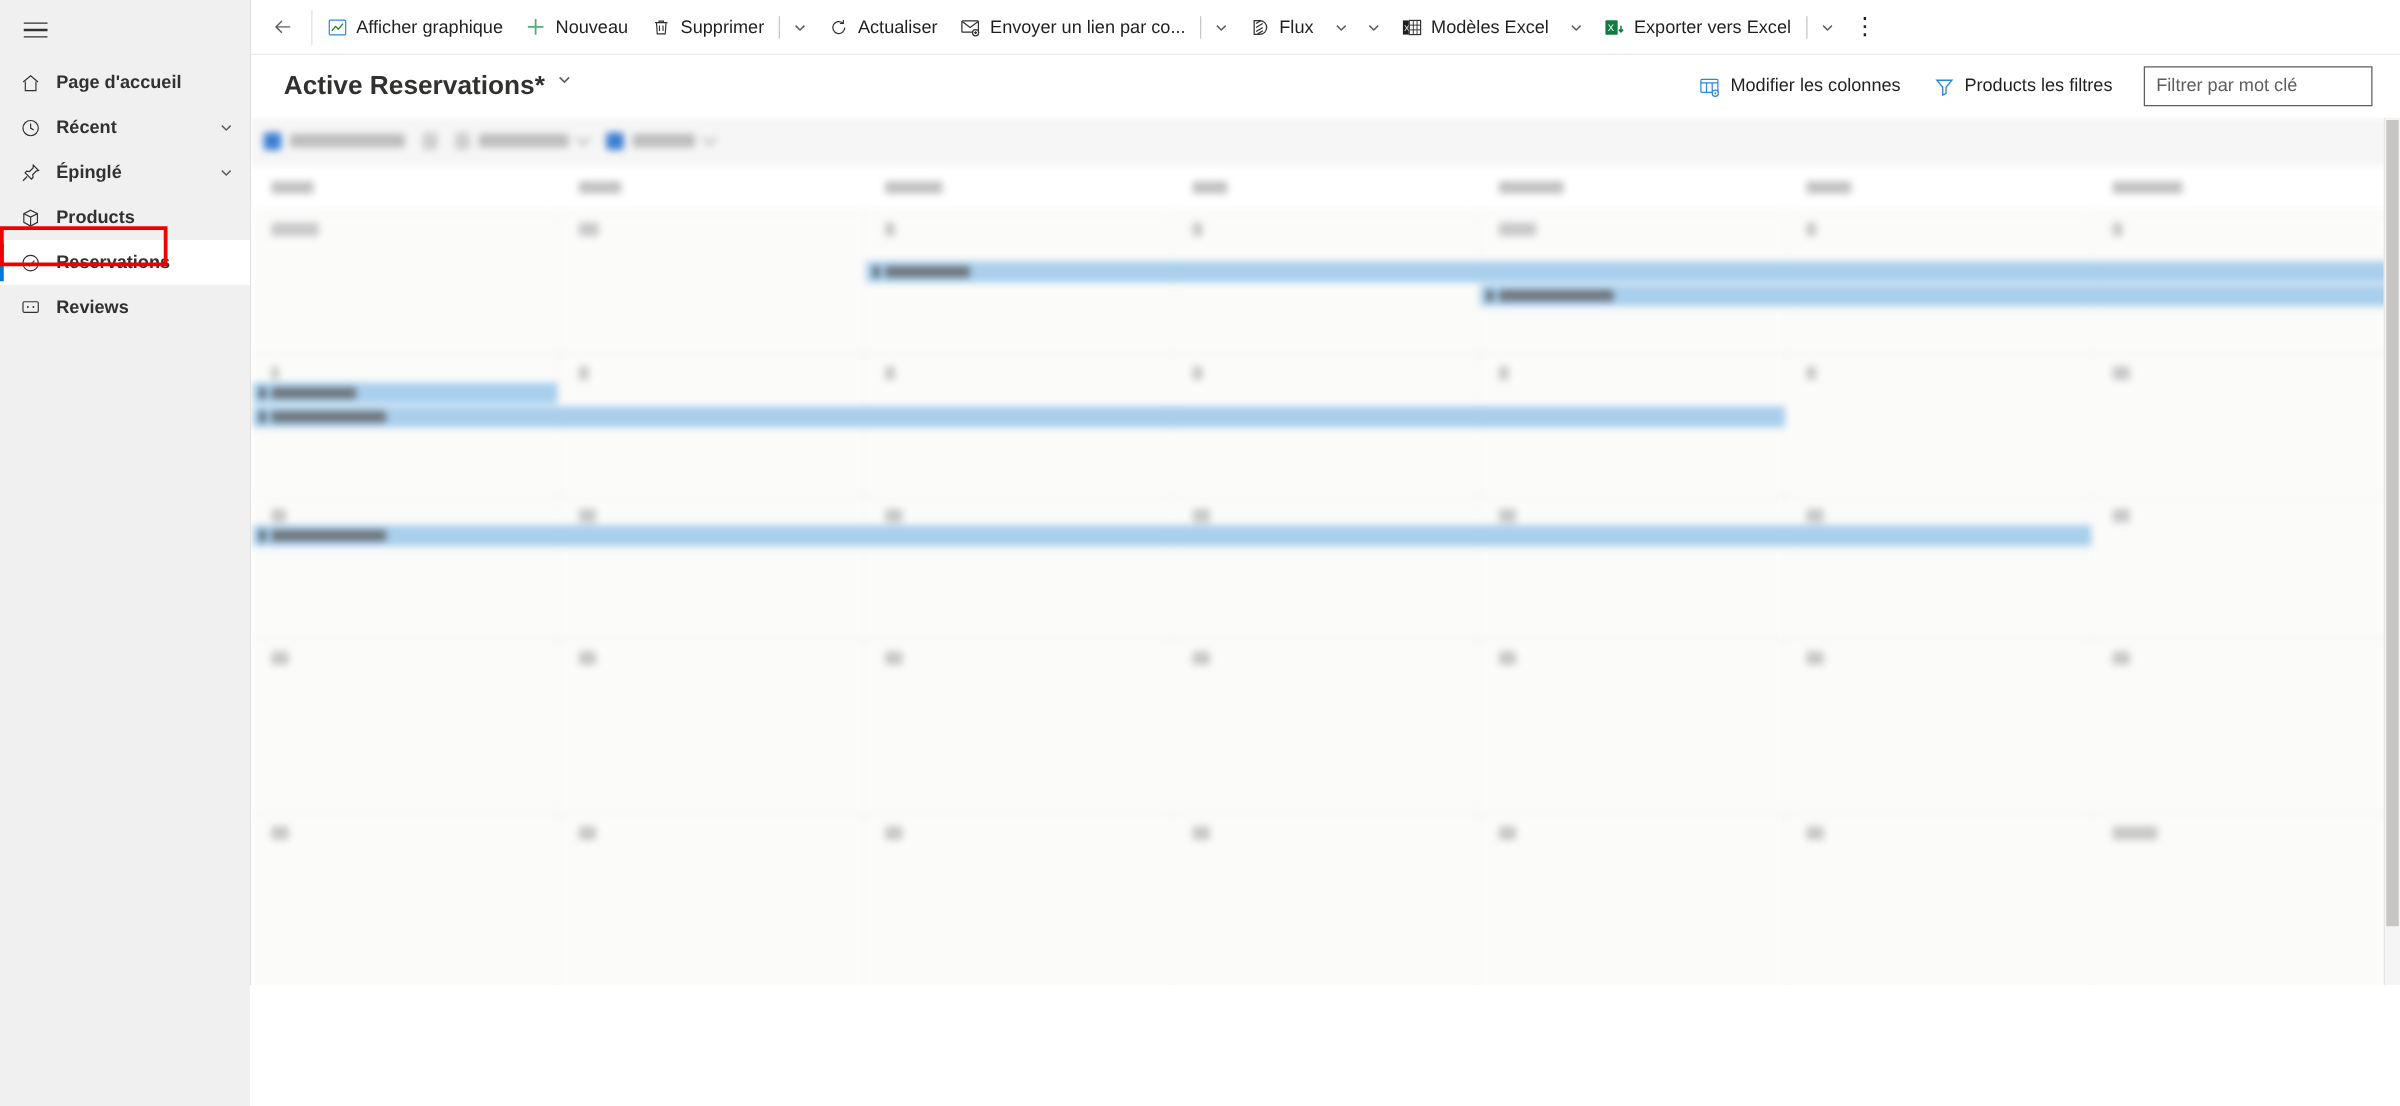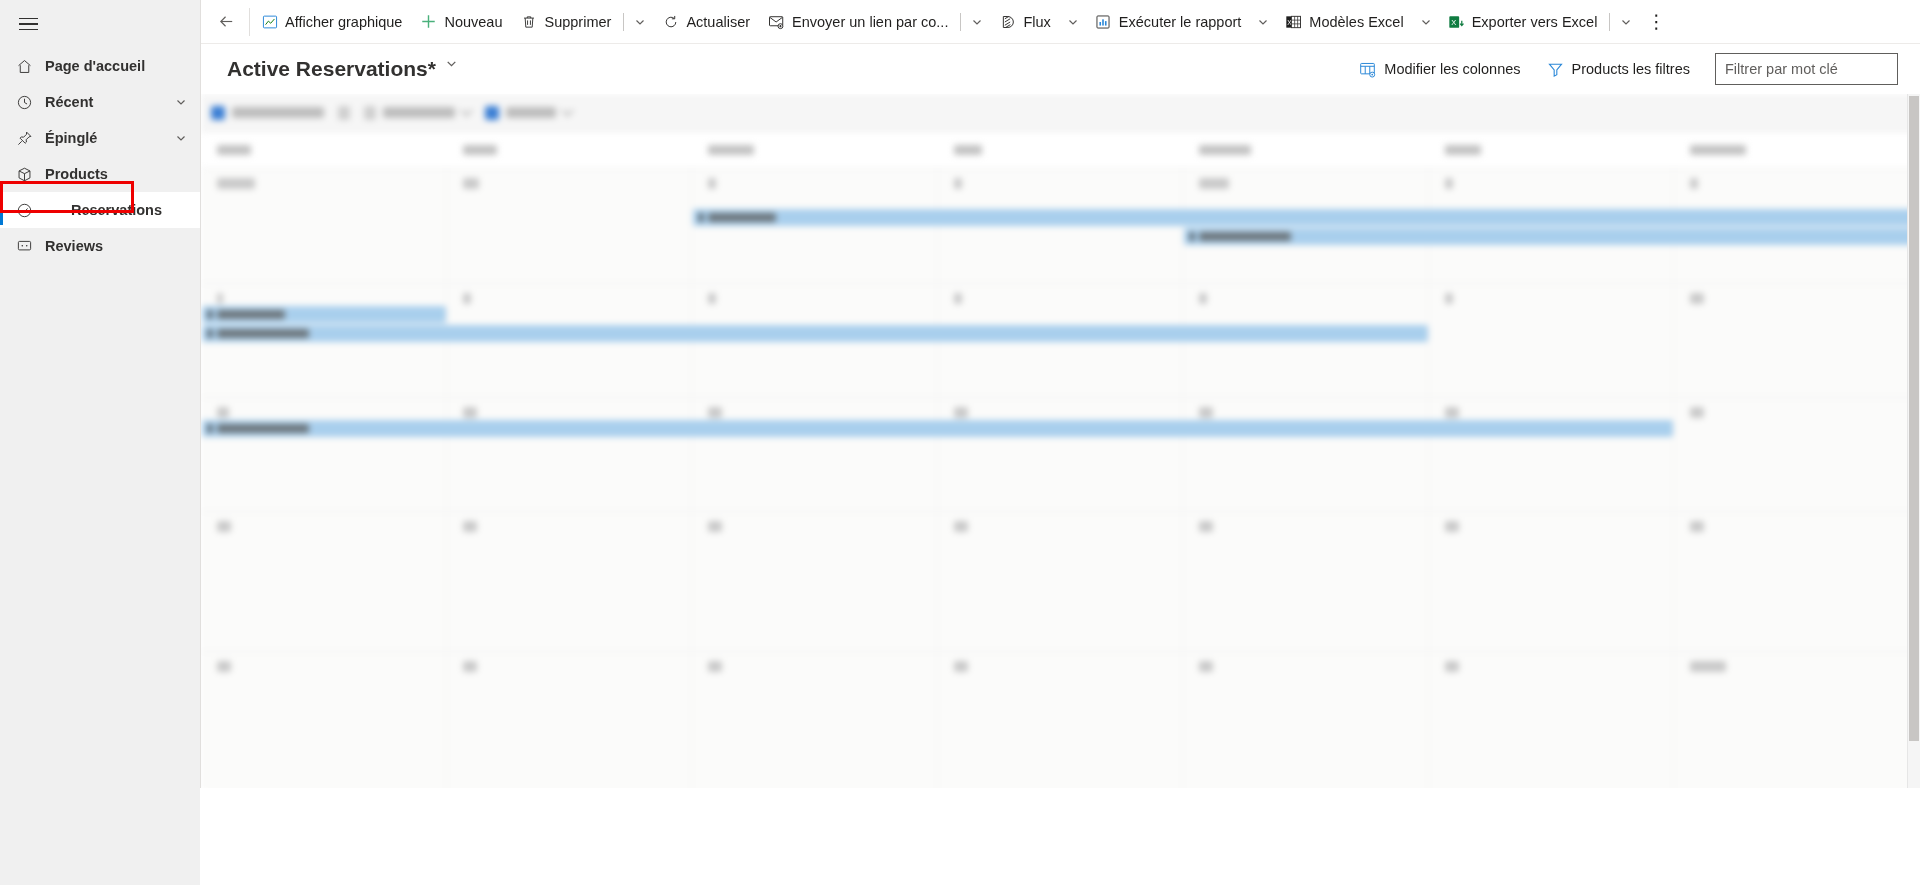--- a/index.html
+++ b/index.html
@@ -43,21 +43,20 @@
     width: 14px; height: 14px; flex: 0 0 14px;
     display: flex; align-items: center; justify-content: center;
     color: #605e5c;
   }
   .group-title {
     font-size: 14.5px; font-weight: bold; color: #323130;
     padding: 10px 14px 8px 14px;
   }
   .nav-item.selected {
     background: #ffffff;
-    text-align: center;
   }
   .nav-item.selected::before {
     content: ""; position: absolute; left: 0; top: 3px; bottom: 3px;
     width: 3px; background: #0078d4;
   }
   .redbox {
     position: absolute; left: 0px; top: 181px;
     width: 134px; height: 32px;
     border: 3px solid #ee0000; pointer-events: none; z-index: 40;
   }
@@ -340,31 +339,20 @@
           </svg>
         </span>
         <span>Flux</span>
       </div>
       <div class="cmd-caret">
         <svg width="12" height="12" viewBox="0 0 12 12" fill="none" stroke="currentColor" stroke-width="1.2">
             <path d="M2.5 4.5L6 8l3.5-3.5"></path>
           </svg>
       </div>
 
-      <div class="cmd">
-        <span class="ci">
-          <svg width="16" height="16" viewBox="0 0 18 18" fill="none" stroke="#323130" stroke-width="1.05">
-            <rect x="2.2" y="2.2" width="13.6" height="13.6" rx="1"></rect>
-            <rect x="5" y="9" width="1.8" height="4" fill="#2b88d8" stroke="none"></rect>
-            <rect x="8.1" y="6" width="1.8" height="7" fill="#2b88d8" stroke="none"></rect>
-            <rect x="11.2" y="8" width="1.8" height="5" fill="#2b88d8" stroke="none"></rect>
-          </svg>
-        </span>
-        <span>Exécuter le rapport</span>
-      </div>
       <div class="cmd-caret">
         <svg width="12" height="12" viewBox="0 0 12 12" fill="none" stroke="currentColor" stroke-width="1.2">
             <path d="M2.5 4.5L6 8l3.5-3.5"></path>
           </svg>
       </div>
 
       <div class="cmd">
         <span class="ci">
           <svg width="17" height="16" viewBox="0 0 18 16">
             <rect x="1.4" y="2" width="5" height="12" fill="#1e1e1e"></rect>

